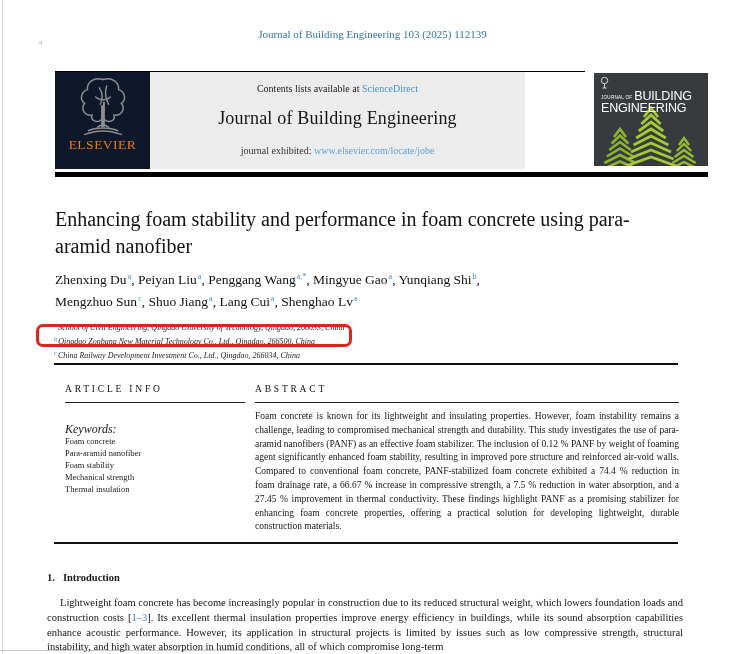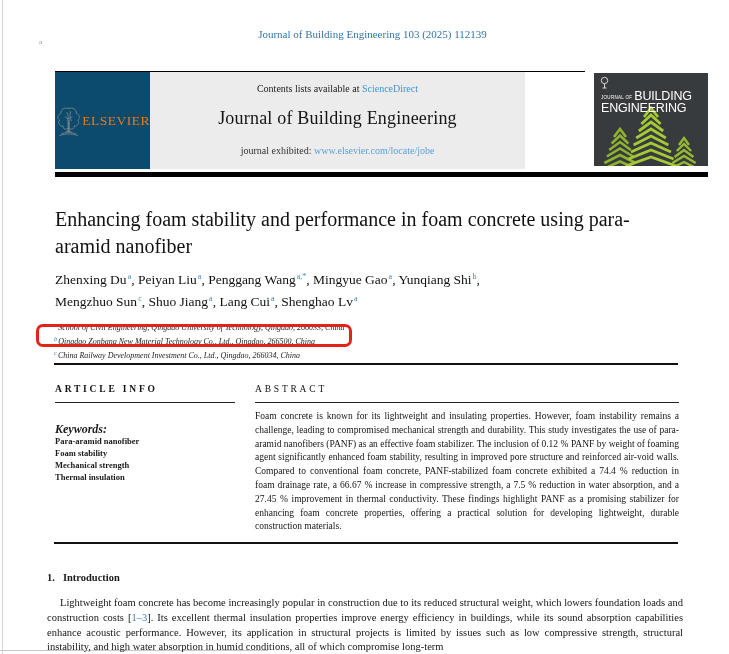--- a/index.html
+++ b/index.html
@@ -10,21 +10,21 @@
   .left-edge { position:absolute; left:2px; top:0; width:1px; height:654px; background:#d7d7d7; }
   .bottom-edge { position:absolute; left:0; top:650px; width:268px; height:1px; background:#c9c9c9; }
 
   .corner-mark { position:absolute; left:39px; top:38px; font-size:7px; color:#8a8a8a; }
 
   .citation { position:absolute; left:55px; top:28px; width:635px; text-align:center;
               font-size:11px; color:#3474a9; }
 
   
   .header-row { position:absolute; left:55px; top:71px; width:530px; height:98px; border-top:1.5px solid #000; display:flex; }
-  .publisher-box { width:95px; height:96.5px; background:#0c4a6e; display:flex; flex-direction:row; align-items:center; justify-content:flex-start; padding-top:3px; }
+  .publisher-box { width:95px; height:96.5px; background:#0f172a; display:flex; flex-direction:column; align-items:center; justify-content:flex-start; padding-top:3px; }
   .els-word { font-size:13.5px; color:#e87c17; letter-spacing:0.5px; margin-top:-2px; }
   .masthead { width:375px; height:96.5px; background:#ececec; text-align:center; padding-top:11px; }
   .contents-line { font-size:10px; color:#222; }
   .contents-line a { color:#4193d1; text-decoration:none; }
   .journal-name { font-size:18px; color:#141414; margin-top:14px; letter-spacing:0.2px; }
   .homepage-line { font-size:10px; color:#333; margin-top:16px; }
   .homepage-line a { color:#5aa1dc; text-decoration:none; }
 
   .cover { position:absolute; left:539px; top:1px; width:114px; height:93px; background:#383b3d; overflow:hidden; }
   .cover-mark { position:absolute; left:5px; top:3px; opacity:.9; }
@@ -45,21 +45,21 @@
 
   .affils { position:absolute; left:54px; top:319px; width:420px; font-size:8px; font-style:italic; line-height:11px; color:#222; }
   .red-box { position:absolute; left:-18px; top:5px; width:316px; height:23px;
              border:3px solid #e0241a; border-radius:7px; pointer-events:none; }
 
   .rule { position:absolute; left:54px; width:624px; height:1.5px; background:#111; border:none; }
   .rule-top { top:363px; }
   .rule-bottom { top:542px; }
 
   
-  .col-left  { position:absolute; left:55px; top:384px; width:180px;font-weight:bold; }
+  .col-left  { position:absolute; left:65px; top:384px; width:180px; }
   .col-right { position:absolute; left:255px; top:384px; width:424px; }
   .col-heading { font-size:9.5px; letter-spacing:2.8px; color:#111; }
   .col-rule { height:1px; background:#222; margin-top:8px; }
   .kw-label { font-size:12px; font-style:italic; margin-top:20px; line-height:12px; }
   .kw { font-size:8.5px; line-height:12px; }
   .abstract { font-size:9.5px; line-height:13.8px; text-align:justify; margin-top:7px; color:#141414; }
 
   
   .section-heading { position:absolute; left:47px; top:572px; font-size:10.5px; font-weight:bold; }
   .section-heading .num { margin-right:8px; }
@@ -167,20 +167,21 @@
     </div>
 
   <hr class="rule rule-top">
 
   <div class="col-left">
     <div class="col-heading">ARTICLE INFO</div>
     <div class="col-rule"></div>
     <div class="kw-label">Keywords:</div>
     <div>
 
+    <div class="kw">Foam concrete</div>
         <div class="kw">Para-aramid nanofiber</div>
         <div class="kw">Foam stability</div>
         <div class="kw">Mechanical strength</div>
         <div class="kw">Thermal insulation</div>
       </div>
   </div>
 
   <div class="col-right">
     <div class="col-heading">ABSTRACT</div>
     <div class="col-rule"></div>

